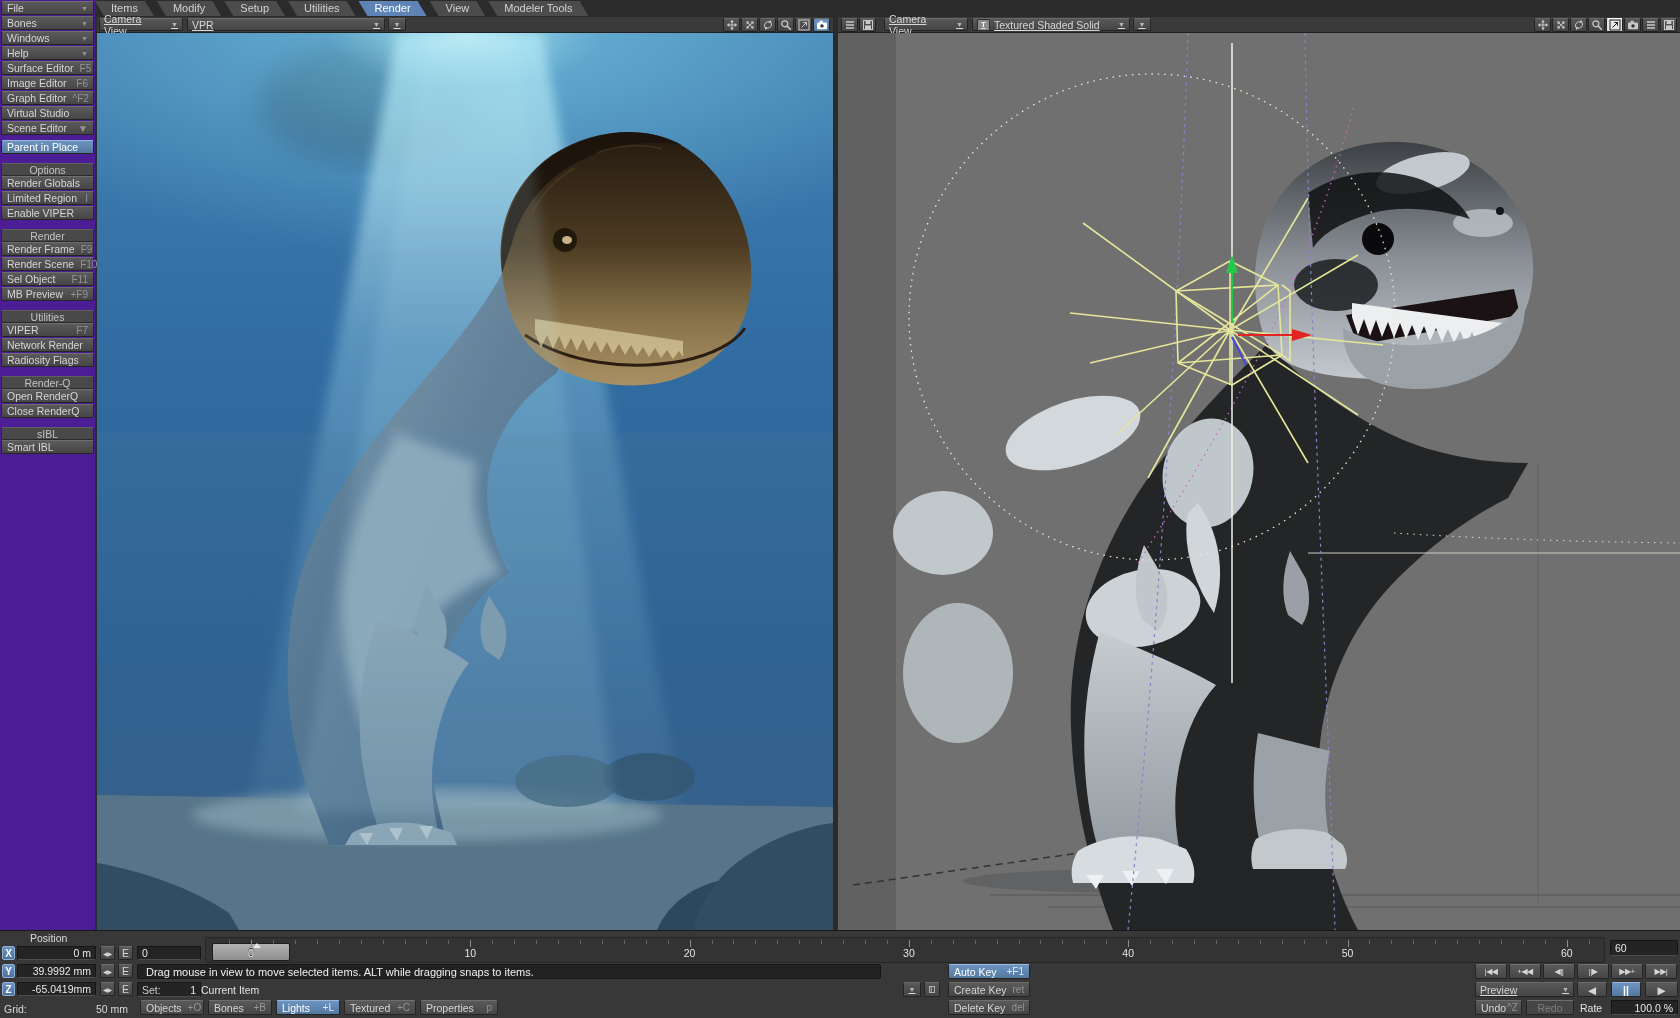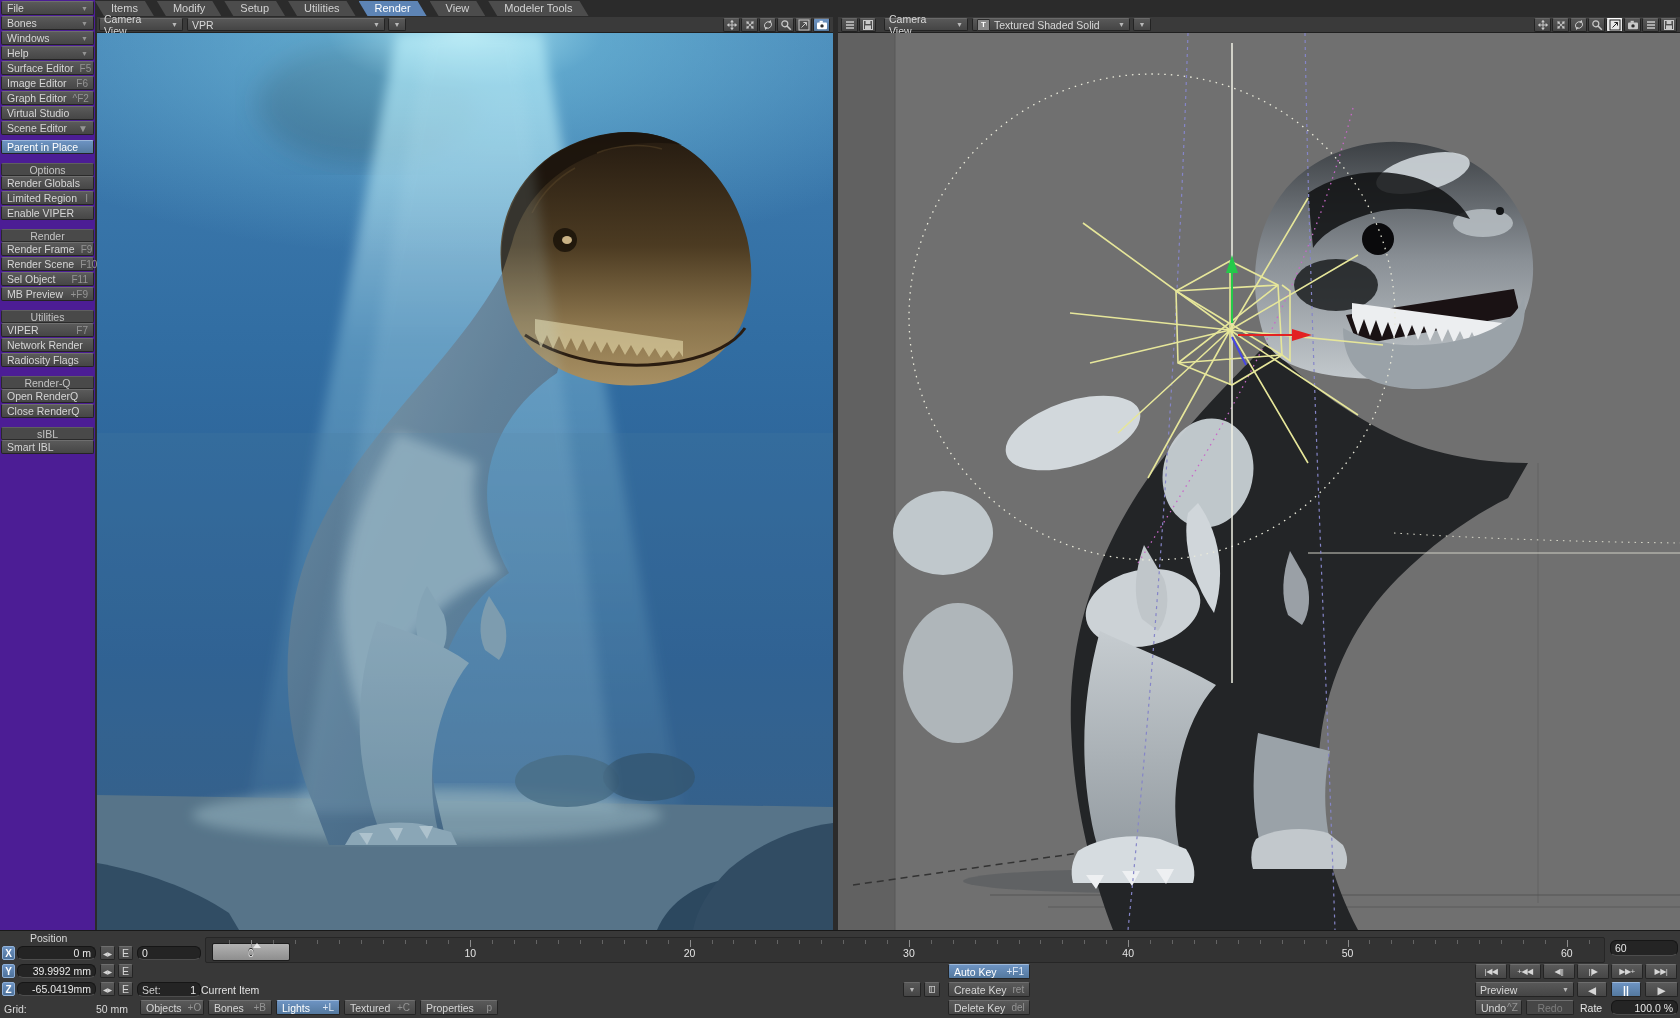--- a/index.html
+++ b/index.html
@@ -8,24 +8,24 @@
   
   .btn{box-sizing:border-box;display:flex;align-items:center;justify-content:space-between;
        height:14px;padding:0 5px;border:1px solid #242424;border-top-color:#6e6e6e;border-radius:2px;
        background:linear-gradient(#5a5a5a,#464646);color:#d6d6d6;font-size:10.5px;white-space:nowrap;cursor:default;}
   .btn .sc{color:#949494;font-size:10px;margin-left:6px;}
   .btn.active{background:linear-gradient(#6d93c2,#54799f);border-top-color:#9cb8d9;color:#fff;}
   .btn.active .sc{color:#dfe9f5;}
   .btn.dim{color:#7d7d7d;background:#464646;}
   .hdr{box-sizing:border-box;height:13px;margin-top:9px;background:#494949;border:1px solid #2a2a2a;border-top-color:#5f5f5f;
        border-radius:2px;color:#c3c3c3;font-size:10.5px;display:flex;align-items:center;justify-content:center;}
-  .field{box-sizing:border-box;background:#242424;border:1px solid #161616;border-bottom-color:#4d4d4d;border-radius:6px;
+  .field{box-sizing:border-box;background:#242424;border:1px solid #161616;border-bottom-color:#4d4d4d;border-radius:0;
          color:#e8e8e8;font-size:10.5px;display:flex;align-items:center;padding:0 4px;}
   .dd{box-sizing:border-box;display:flex;align-items:center;height:13px;padding:0 4px;border:1px solid #232323;border-top-color:#6a6a6a;
-      border-radius:2px;background:linear-gradient(#585858,#454545);color:#d8d8d8;font-size:10.5px;}
+      border-radius:2px;background:linear-gradient(#585858,#454545);color:#d8d8d8;font-size:10.5px;text-decoration:underline;}
   .dd .lbl{flex:1;overflow:hidden;}
   .arr{font-size:7px;color:#b9b9b9;margin-left:5px;}
   .icobtn{box-sizing:border-box;width:17px;height:14px;display:flex;align-items:center;justify-content:center;
           border:1px solid #222;border-top-color:#686868;border-radius:2px;background:linear-gradient(#575757,#444);margin-left:1px;}
   .icobtn.blue{background:linear-gradient(#6d93c2,#54799f);}
   .icobtn.white{background:#e6e6e6;border-top-color:#fff;}
   .abs{position:absolute;}
   
   #sidebar{position:absolute;left:0;top:0;width:95px;height:930px;background:#4c1d95;padding:1px;box-sizing:border-box;}
   #sidebar .btn{margin-bottom:1px;}
@@ -586,20 +586,23 @@
         <div class="tnum" style="left: 702.9px;">30</div>
         <div class="tnum" style="left: 922.2px;">40</div>
         <div class="tnum" style="left: 1141.5px;">50</div>
         <div class="tnum" style="left: 1360.8px;">60</div>
       </div>
 
     <div class="field abs" style="left:1610px;top:9px;width:68px;height:16px;">
       <span>60</span>
     </div>
 
+    <div class="abs" style="left:137px;top:33px;width:744px;height:15px;background:#222;border:1px solid #161616;border-radius:2px;display:flex;align-items:center;padding:0 8px;box-sizing:border-box;color:#f0f0f0;">
+      <span>Drag mouse in view to move selected items. ALT while dragging snaps to items.</span>
+    </div>
 
     <div class="field abs" style="left:137px;top:51px;width:64px;height:15px;justify-content:space-between;">
       <span style="color:#cfcfcf;">Set:</span>
       <span>1</span>
     </div>
     <span class="rowlbl" style="left:201px;top:53px;color:#e2e2e2;">Current Item</span>
     <div class="dd abs" style="left:903px;top:51px;width:18px;height:15px;justify-content:center;">
       <span class="arr" style="margin:0;">▼</span>
     </div>
     <div class="dd abs" style="left:924px;top:51px;width:16px;height:15px;justify-content:center;">

